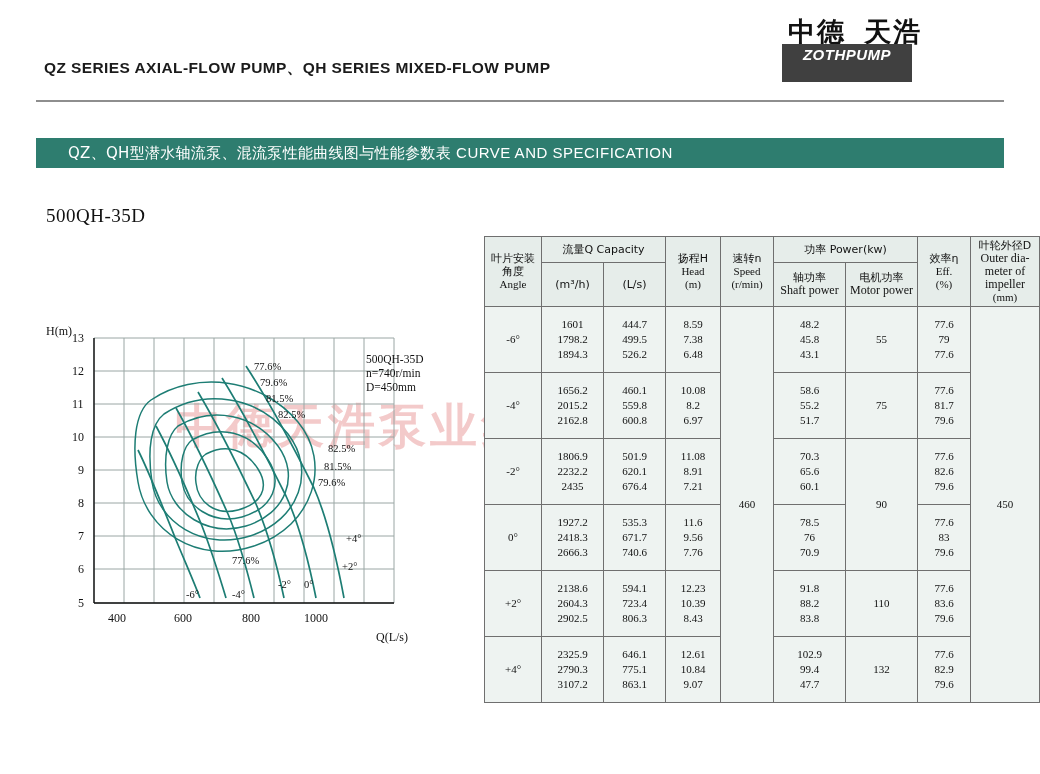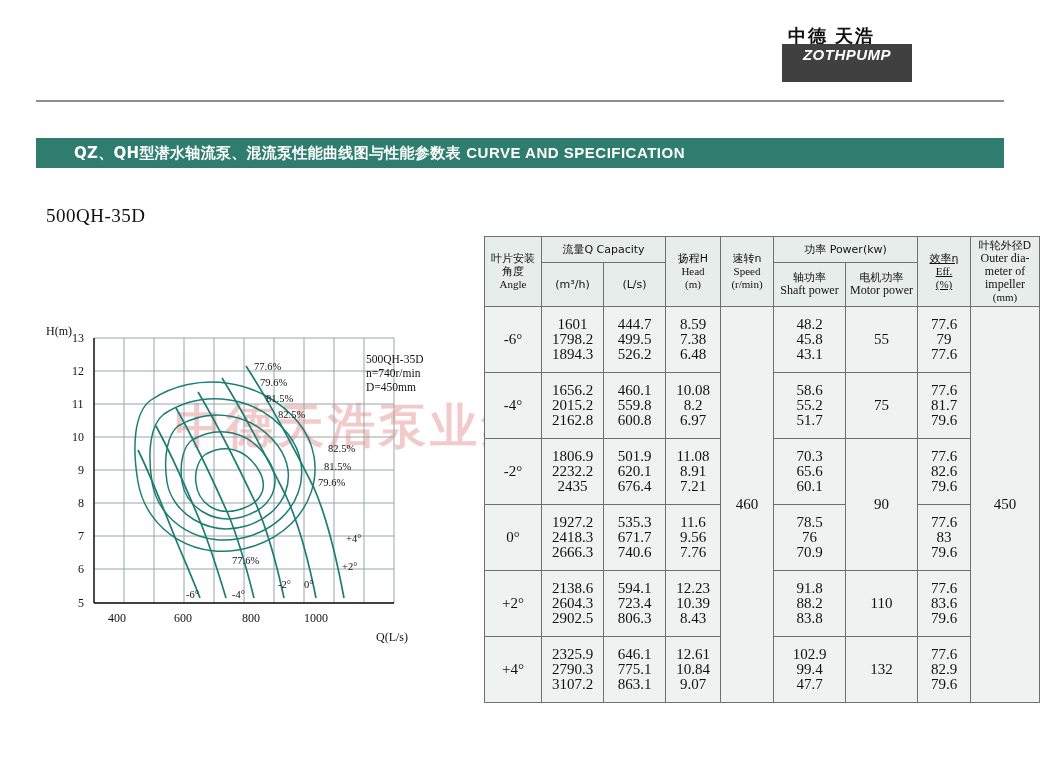--- a/index.html
+++ b/index.html
@@ -6,23 +6,23 @@
   body{
     width:1040px;height:774px;background:#ffffff;
     font-family:"Liberation Sans",sans-serif;
     position:relative;overflow:hidden;
   }
   .page{position:relative;width:1040px;height:774px;}
 
   
   .logo-block{position:absolute;left:780px;top:12px;width:240px;height:78px;}
   .logo-cn{
-    position:absolute;left:8px;top:12px;
-    font-family:Liberation Sans, sans-serif;
-    font-size:18px;font-weight:bold;color:#111;letter-spacing:2px;
+    position:absolute;left:8px;top:2px;
+    font-family:Liberation Mono, monospace;
+    font-size:27px;font-weight:bold;color:#111;letter-spacing:2px;
   }
   .logo-red{
     position:absolute;left:2px;top:32px;width:130px;height:38px;
     background:#404040;color:#ffffff;font-style:italic;font-weight:bold;
     font-size:15px;line-height:22px;text-align:center;letter-spacing:.5px;
   }
   .logo-circle{
     position:absolute;left:140px;top:0px;width:76px;height:76px;border-radius:50%;
     background:radial-gradient(circle at 34% 28%, #f2f2f2 0%, #c9c9c9 38%, #8f8f8f 72%, #6d6d6d 100%);
     border:1px solid #9a9a9a;overflow:hidden;
@@ -49,22 +49,22 @@
   }
   .rule{
     position:absolute;left:36px;top:100px;width:968px;height:2px;background:#8e8e8e;
   }
 
   .band{
     position:absolute;left:36px;top:138px;width:968px;height:30px;
     background:#2e7d6f;
   }
   .band .band-text{
-    position:absolute;left:38px;top:0;height:30px;line-height:30px;
-    color:#ffffff;font-size:15px;font-weight:bold;letter-spacing:.3px;
+    position:absolute;left:32px;top:0;height:30px;line-height:30px;
+    color:#ffffff;font-size:15px;font-weight:normal;letter-spacing:.3px;
     font-family:"DejaVu Sans",sans-serif;white-space:nowrap;
   }
   .band .band-text .en{font-family:"Liberation Sans",sans-serif;letter-spacing:.5px;}
 
   .model{
     position:absolute;left:46px;top:205px;
     font-family:"Liberation Serif",serif;
     font-size:19px;color:#111;letter-spacing:.5px;
   }
 
@@ -93,36 +93,37 @@
     text-align:center;vertical-align:middle;
     font-family:"Liberation Serif",serif;
     color:#111;
   }
   table.spec thead td{
     background:#e6edea;font-size:11px;line-height:13px;padding:2px 3px;
     font-family:"DejaVu Sans",sans-serif;
   }
   table.spec thead td .en{font-family:"Liberation Serif",serif;}
   table.spec tbody td{
-    font-size:15px;line-height:15px;padding:3px 4px;
+    font-size:11px;line-height:15px;padding:3px 4px;
   }
   .cellnums{white-space:pre-line;}
   .angle-cell{font-size:12px;}
   .hdr-sub{font-size:12px;}
 </style>
 </head>
 <body>
 
 <div class="page">
 
   <div class="logo-block">
     <div class="logo-cn">中德 天浩</div>
     <div class="logo-red">ZOTHPUMP</div>
   </div>
 
+  <div class="main-title">QZ SERIES AXIAL-FLOW PUMP、QH SERIES MIXED-FLOW PUMP</div>
   <div class="rule"></div>
 
   <div class="band">
     <div class="band-text">
       <span>QZ、QH型潜水轴流泵、混流泵性能曲线图与性能参数表</span>
       <span class="en">CURVE AND SPECIFICATION</span>
     </div>
   </div>
 
   <div class="model">500QH-35D</div>
@@ -235,21 +236,21 @@
             <div>扬程H</div>
             <div class="en">Head</div>
             <div class="en">(m)</div>
           </td>
           <td rowspan="2" style="width:46px;">
             <div>速转n</div>
             <div class="en">Speed</div>
             <div class="en">(r/min)</div>
           </td>
           <td colspan="2" style="width:130px;">功率 Power(kw)</td>
-          <td rowspan="2" style="width:46px;text-decoration:underline;">
+          <td rowspan="2" style="width:46px;">
             <div>效率η</div>
             <div class="en">Eff.</div>
             <div class="en">(%)</div>
           </td>
           <td rowspan="2" style="width:62px;">
             <div>叶轮外径D</div>
             <div class="en hdr-sub">Outer dia-meter of impeller</div>
             <div class="en">(mm)</div>
           </td>
         </tr>

